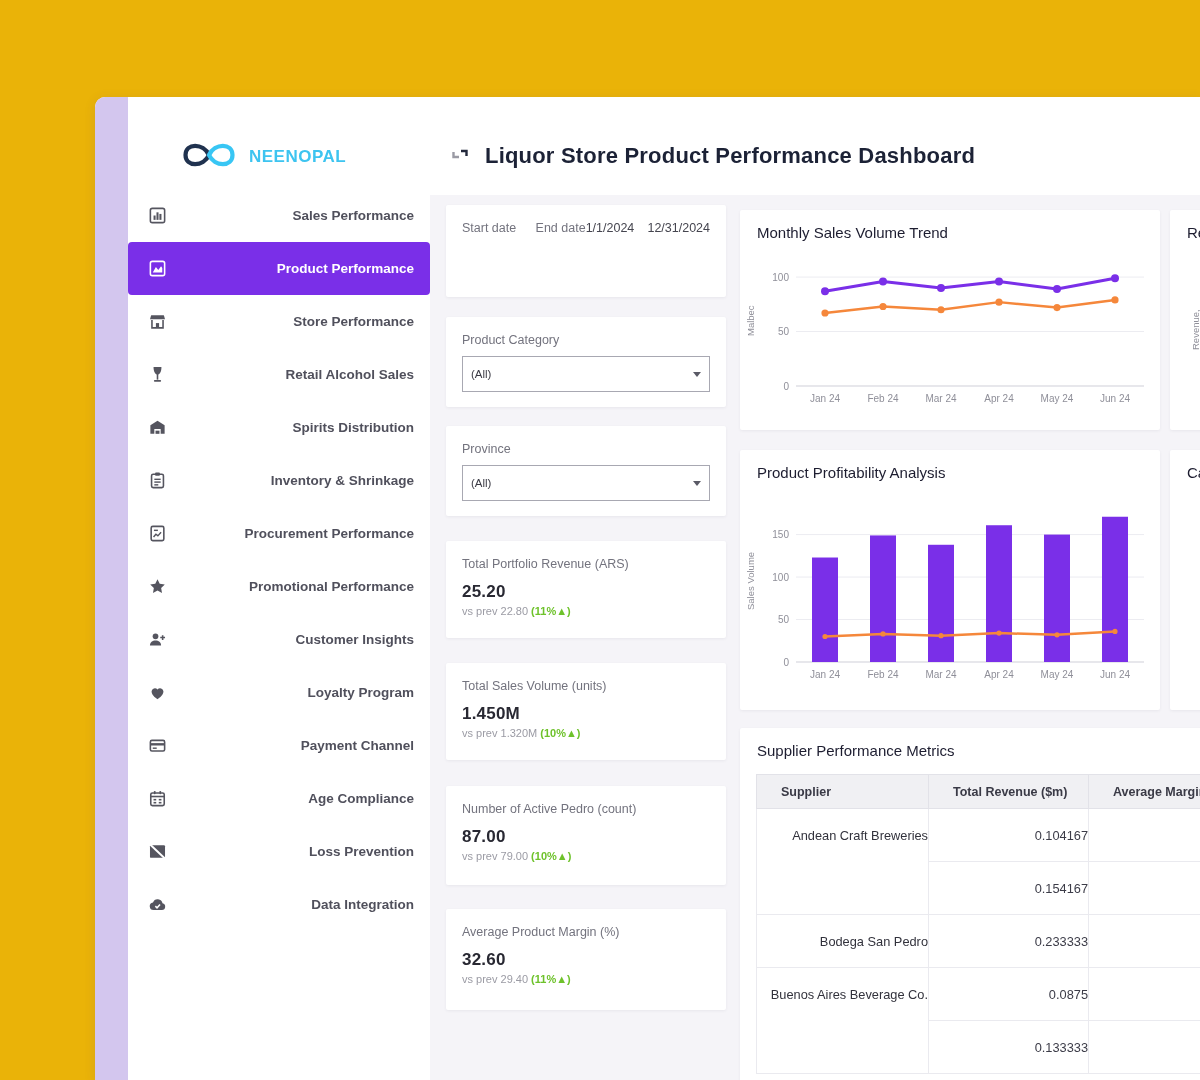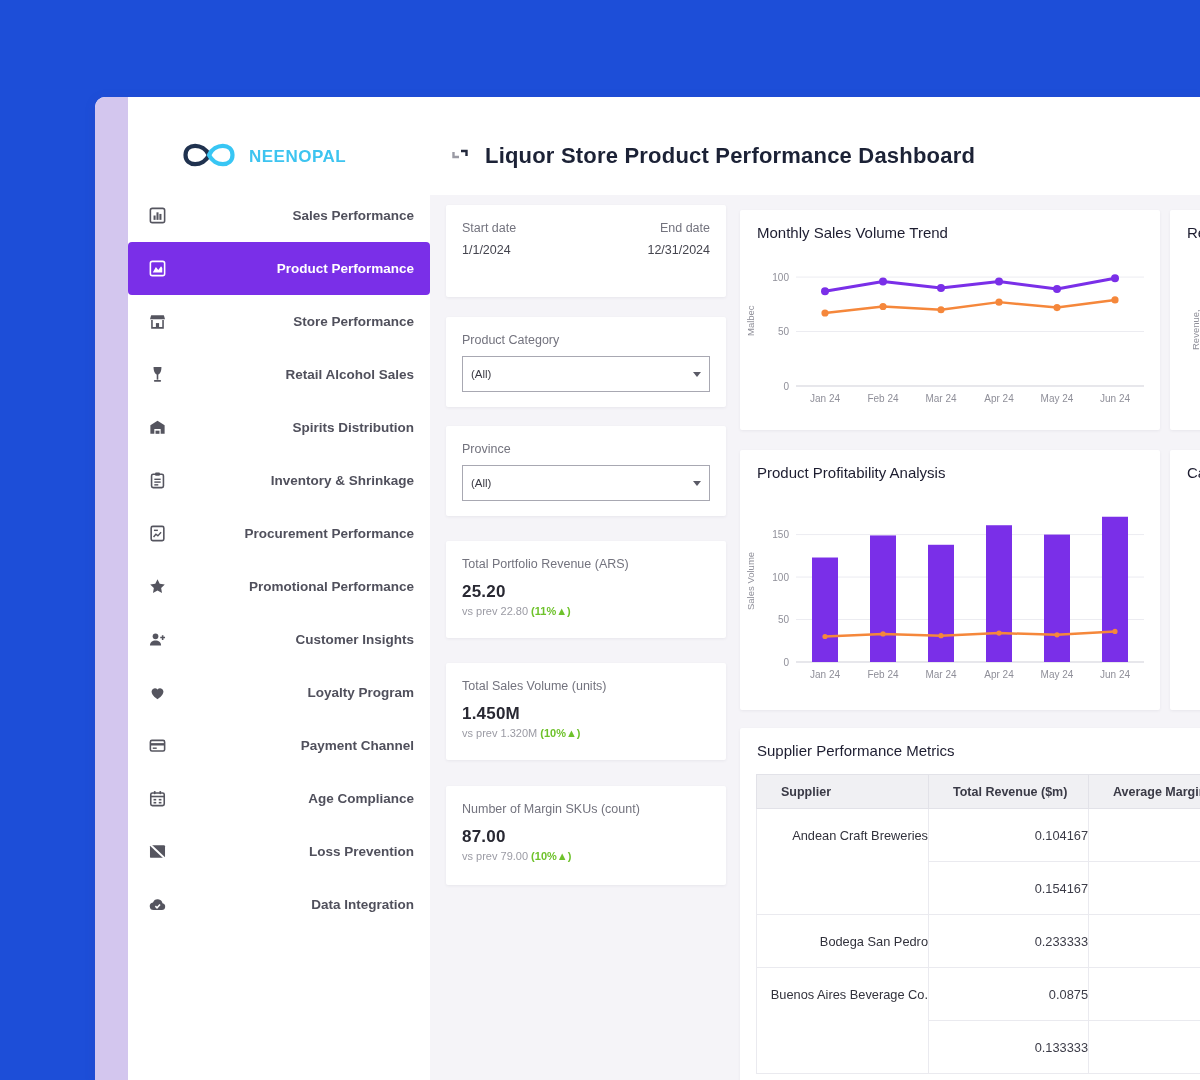--- a/index.html
+++ b/index.html
@@ -1,18 +1,18 @@
 <!DOCTYPE html>
 <html><head>
 <meta charset="utf-8">
 <style>
   *{box-sizing:border-box;margin:0;padding:0}
   html,body{width:1200px;height:1080px}
   body{font-family:"Liberation Sans","DejaVu Sans",sans-serif;background:#DED6F3}
-  #canvas{position:relative;width:1200px;height:1080px;overflow:hidden;background:#1d4ed8}
+  #canvas{position:relative;width:1200px;height:1080px;overflow:hidden;background:#eab308}
 
   #panel{position:absolute;left:95px;top:97px;right:0;bottom:0;background:#fff;border-top-left-radius:10px;box-shadow:0 2px 12px rgba(80,60,140,.12)}
   #left-strip{position:absolute;left:95px;top:97px;width:33px;bottom:0;background:#D3C6EE;border-top-left-radius:10px}
 
   
   .app-header{position:absolute;left:33px;right:0;top:26px;height:66px;background:#fff}
   .brand{position:absolute;left:50px;top:12px;display:flex;align-items:center;gap:9px}
   .brand-name{font-size:17px;font-weight:700;letter-spacing:.5px;color:#3DC4F0}
   .title-wrap{position:absolute;left:322px;top:0;height:100%;display:flex;align-items:center;gap:15px}
   .page-title{font-size:22px;font-weight:700;color:#1C2236;letter-spacing:.2px}
@@ -26,21 +26,21 @@
   .nav-item.active{background:#7A2FE8;border-radius:4px}
   .nav-item.active .nav-icon,.nav-item.active .nav-label{color:#fff}
 
   
   .content{position:absolute;left:335px;top:98px;right:0;bottom:0;background:#F5F4F8}
   .card{position:absolute;background:#fff;border-radius:2px;box-shadow:0 1px 3px rgba(50,50,90,.07)}
   .f-label{font-size:12.5px;color:#73737E}
   .right{text-align:right}
 
   .date-card{left:16px;top:10px;width:280px;height:92px;padding:16px}
-  .date-grid{display:grid;grid-template-columns:1fr 1fr;row-gap:8px}
+  .date-grid{display:grid;grid-template-columns:1fr 1fr 1fr 1fr;row-gap:8px}
   .date-value{font-size:12.5px;color:#45454F;cursor:pointer}
 
   .filter-card{left:16px;width:280px;height:90px;padding:16px}
   #card-category{top:122px}
   #card-province{top:231px}
   .select{margin-top:9px;height:22px;border:1px solid #A8A8B2;background:#fff;display:flex;align-items:center;padding:17px 8px;font-size:11.5px;color:#3A3A44;cursor:pointer}
   .caret{margin-left:auto;width:0;height:0;border-left:4px solid transparent;border-right:4px solid transparent;border-top:5px solid #5A5A66}
 
   .kpi{width:280px;left:16px;padding:16px}
   #kpi-0{top:346px;height:97px}
@@ -276,23 +276,28 @@
         <div class="f-label">Total Portfolio Revenue (ARS)</div>
         <div class="kpi-value">25.20</div>
         <div class="kpi-prev"><span>vs prev 22.80</span> <span class="delta">(11%▲)</span></div>
       </div>
       <div class="card kpi" id="kpi-1">
         <div class="f-label">Total Sales Volume (units)</div>
         <div class="kpi-value">1.450M</div>
         <div class="kpi-prev"><span>vs prev 1.320M</span> <span class="delta">(10%▲)</span></div>
       </div>
       <div class="card kpi" id="kpi-2">
-        <div class="f-label">Number of Margin SKUs (count)</div>
+        <div class="f-label">Number of Active Pedro (count)</div>
         <div class="kpi-value">87.00</div>
         <div class="kpi-prev"><span>vs prev 79.00</span> <span class="delta">(10%▲)</span></div>
+      </div>
+      <div class="card kpi" id="kpi-3">
+        <div class="f-label">Average Product Margin (%)</div>
+        <div class="kpi-value">32.60</div>
+        <div class="kpi-prev"><span>vs prev 29.40</span> <span class="delta">(11%▲)</span></div>
       </div>
 
       <div class="card chart-card" id="card-trend">
         <div class="chart-title">Monthly Sales Volume Trend</div>
         <div class="ylab" id="ylab-trend">Malbec</div>
         <div class="chart-host" id="svg-trend"><svg width="404" height="168" viewBox="0 0 404 168">
               <line x1="48" x2="396" y1="132" y2="132" stroke="#ECECF1" stroke-width="1"></line>
               <text x="41" y="135.5" text-anchor="end">0</text>
               <line x1="48" x2="396" y1="77.53571428571428" y2="77.53571428571428" stroke="#ECECF1" stroke-width="1"></line>
               <text x="41" y="81.03571428571428" text-anchor="end">50</text>

